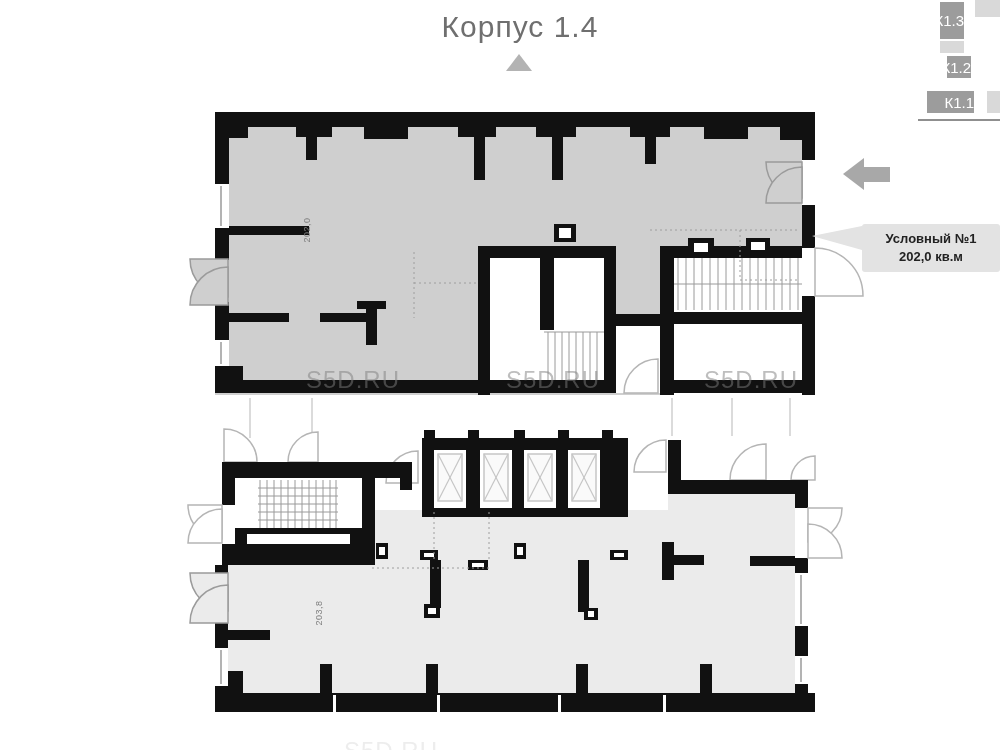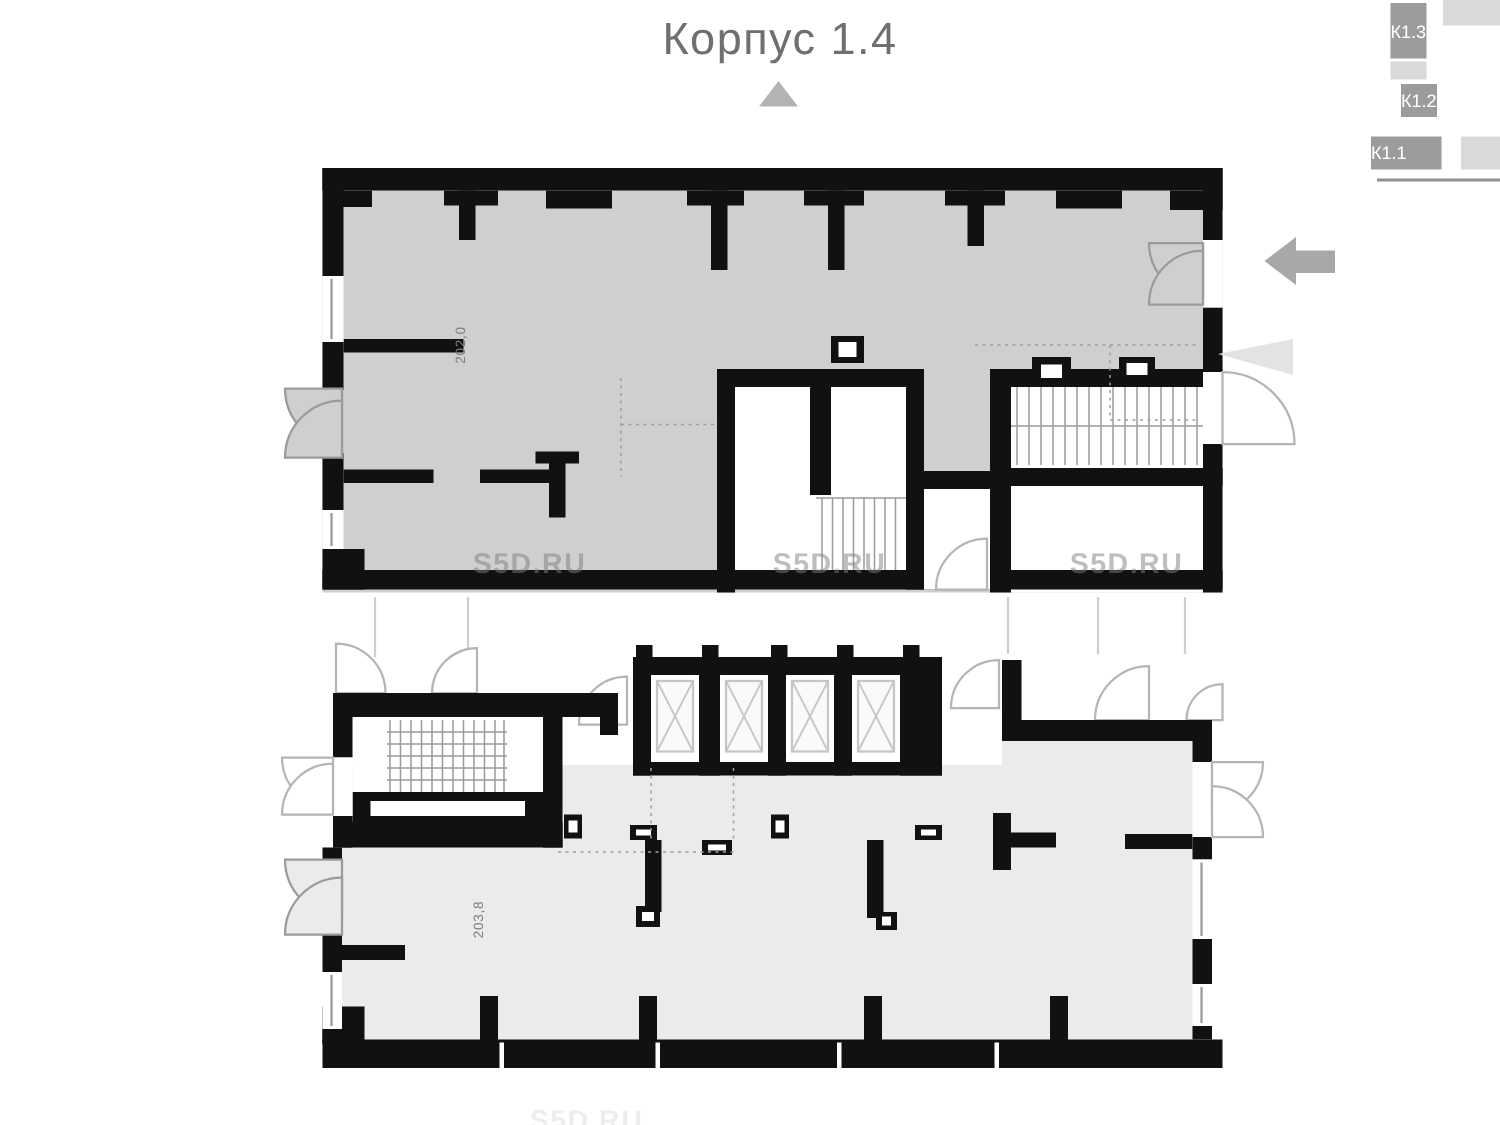--- a/index.html
+++ b/index.html
@@ -4,29 +4,29 @@
 <style>
   html,body{margin:0;padding:0;background:#fff;font-family:"Liberation Sans",sans-serif;}
   #stage{position:relative;width:1000px;height:750px;background:#fff;overflow:hidden;}
   #plan-svg{position:absolute;left:0;top:0;}
   .title{position:absolute;left:370px;top:10px;width:300px;text-align:center;
          font-size:30px;font-weight:500;letter-spacing:1px;color:#6f6f6f;}
   .tri{position:absolute;left:506px;top:54px;width:0;height:0;
        border-left:13px solid transparent;border-right:13px solid transparent;
        border-bottom:17px solid #b3b3b3;}
   .minimap{position:absolute;left:900px;top:0;width:100px;height:124px;}
-  .mm{position:absolute;display:flex;align-items:center;justify-content:flex-start;
-      font-size:12px;color:#ffffff;}
+  .mm{position:absolute;display:flex;align-items:center;justify-content:flex-end;
+      font-size:15px;color:#ffffff;margin-left:13px;}
   .mm-dark{background:#9c9c9c;}
   .mm-light{background:#d9d9d9;}
   .mm-line{position:absolute;left:18px;top:119px;width:82px;height:2px;background:#8f8f8f;}
   .callout{position:absolute;left:862px;top:224px;width:138px;height:48px;background:#e3e3e3;
            border-radius:3px;display:flex;flex-direction:column;align-items:center;
            justify-content:center;font-size:13px;font-weight:bold;color:#222;line-height:1.35;}
-  .wm{position:absolute;width:110px;text-align:center;font-size:19px;font-weight:bold;
+  .wm{position:absolute;width:110px;text-align:center;font-size:24px;font-weight:normal;
       color:rgba(125,125,125,0.5);letter-spacing:1px;}
   .wm-faint{color:rgba(140,140,140,0.16);}
   .wall{fill:#111111;}
   .win{stroke:#9a9a9a;stroke-width:1.5;}
   .hatch{stroke:#9a9a9a;stroke-width:1;}
   .dash{stroke:#9e9e9e;stroke-width:1;stroke-dasharray:2 3;fill:none;}
   .door-sel{fill:#cfcfcf;stroke:#9b9b9b;stroke-width:1.5;}
   .door-oth{fill:#ebebeb;stroke:#9b9b9b;stroke-width:1.5;}
   .door-out{fill:#ffffff;stroke:#b5b5b5;stroke-width:1.5;}
   .mull{stroke:#cfcfcf;stroke-width:1.5;}
@@ -321,19 +321,23 @@
     <div class="mm mm-dark" style="left:34px;top:56px;width:24px;height:22px;">
       <span>К1.2</span>
     </div>
     <div class="mm mm-dark" style="left:14px;top:91px;width:47px;height:22px;">
       <span>К1.1</span>
     </div>
     <div class="mm mm-light" style="left:74px;top:91px;width:26px;height:22px;"></div>
     <div class="mm-line"></div>
   </div>
 
+  <div class="callout">
+    <div>Условный №1</div>
+    <div>202,0 кв.м</div>
+  </div>
 
   <div class="wm" style="left:298px;top:366px;">S5D.RU</div>
   <div class="wm" style="left:498px;top:366px;">S5D.RU</div>
   <div class="wm" style="left:696px;top:366px;">S5D.RU</div>
   <div class="wm wm-faint" style="left:336px;top:737px;">S5D.RU</div>
 
 </div>
 
 </body></html>

